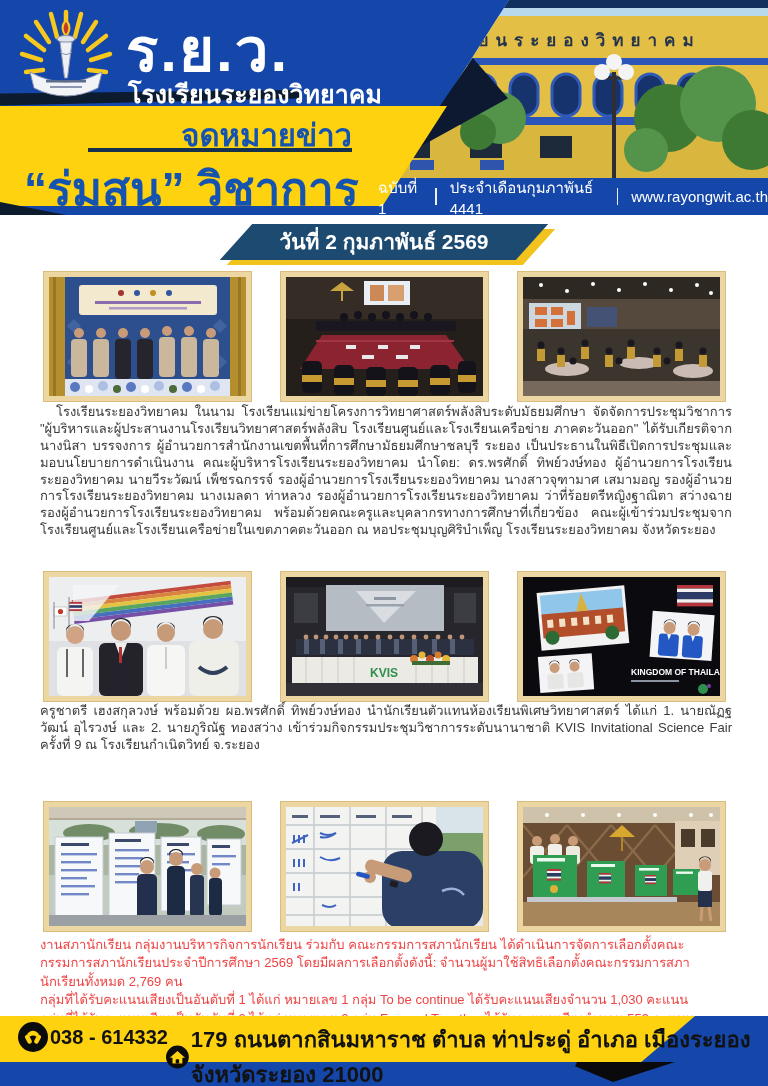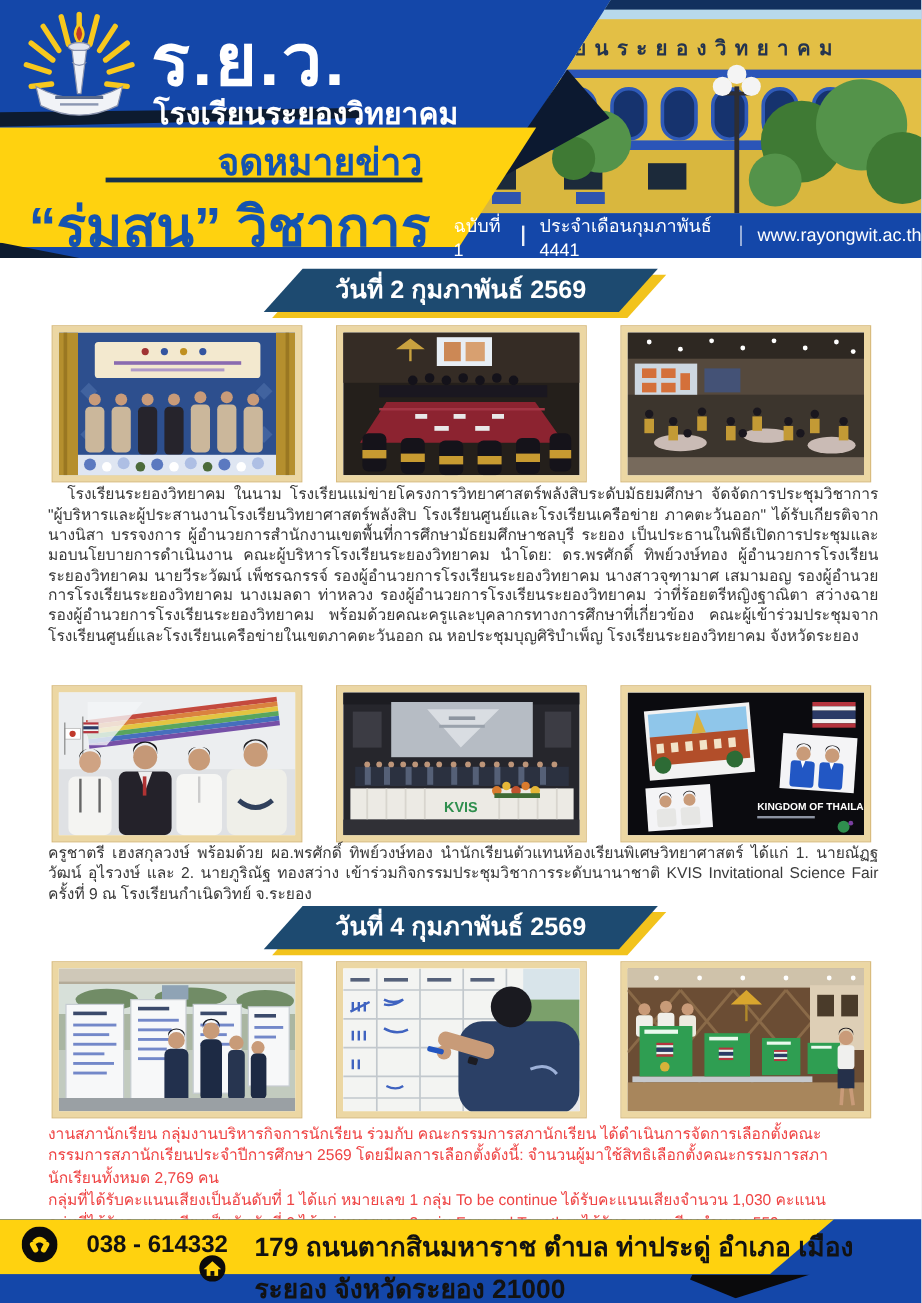--- a/index.html
+++ b/index.html
@@ -39,21 +39,21 @@
   .photo-frame svg{display:block;}
   .body-text{position:absolute;left:40px;width:692px;font-size:13px;line-height:1.3;color:#3a3a3a;text-align:justify;}
   .body-text.indent{text-indent:16px;}
   .body-lines{position:absolute;left:40px;width:692px;font-size:13px;line-height:1.42;color:#ef4444;}
   
   .footer-bg{position:absolute;left:0;top:1016px;width:768px;height:70px;background:#1447a9;}
   .footer-ribbon{position:absolute;left:0;top:1016px;width:768px;height:46px;background:#ffd20f;
         clip-path:polygon(0 0,90.5% 0,83.5% 100%,0 100%);}
   .footer-wedge{position:absolute;left:575px;top:1062px;width:100px;height:21px;background:#0a0a0c;
         clip-path:polygon(2% 0,100% 0,38% 95%,0 20%);}
-  .footer-item{position:absolute;display:flex;align-items:center;gap:24px;color:#121212;}
+  .footer-item{position:absolute;display:flex;align-items:center;gap:2px;color:#121212;}
   .footer-phone{left:18px;top:1022px;font-size:20px;font-weight:600;}
   .footer-address{left:166px;top:1022px;font-size:22px;font-weight:600;}
 </style>
 </head>
 <body>
 
 <div class="page">
 
   <div>
     <div class="hdr-bg"></div>
@@ -488,25 +488,20 @@
         <text x="108" y="98" font-size="8.5" font-weight="800" fill="#ffffff">KINGDOM OF THAILAND</text>
         <rect x="108" y="103" width="48" height="2" fill="#8c93a2"></rect>
         <circle cx="180" cy="112" r="5" fill="#2f8f4e"></circle>
           <circle cx="186" cy="109" r="2" fill="#7a3fa0"></circle>
       </svg>
     </div>
   </div>
 
   <div class="body-text" style="top:703px;">ครูชาตรี เฮงสกุลวงษ์ พร้อมด้วย ผอ.พรศักดิ์ ทิพย์วงษ์ทอง นำนักเรียนตัวแทนห้องเรียนพิเศษวิทยาศาสตร์ ได้แก่ 1. นายณัฏฐวัฒน์ อุไรวงษ์ และ 2. นายภูริณัฐ ทองสว่าง เข้าร่วมกิจกรรมประชุมวิชาการระดับนานาชาติ KVIS Invitational Science Fair ครั้งที่ 9 ณ โรงเรียนกำเนิดวิทย์ จ.ระยอง</div>
 
-  <div class="sec-hdr" style="top:755px;">
-    <div class="accent"></div>
-    <div class="bg"></div>
-    <div class="txt">วันที่ 4 กุมภาพันธ์ 2569</div>
-  </div>
 
   <div class="photo-row" style="top:802px;">
     <div class="photo-frame">
       <svg width="197" height="119" viewBox="0 0 197 119">
         <rect width="197" height="119" fill="#c2cbbf"></rect>
         <rect x="0" y="12" width="197" height="26" fill="#d7e0d9"></rect>
         <g fill="#718c66">
             <ellipse cx="40" cy="26" rx="26" ry="9"></ellipse>
             <ellipse cx="110" cy="24" rx="30" ry="8"></ellipse>
             <ellipse cx="172" cy="27" rx="24" ry="9"></ellipse>

